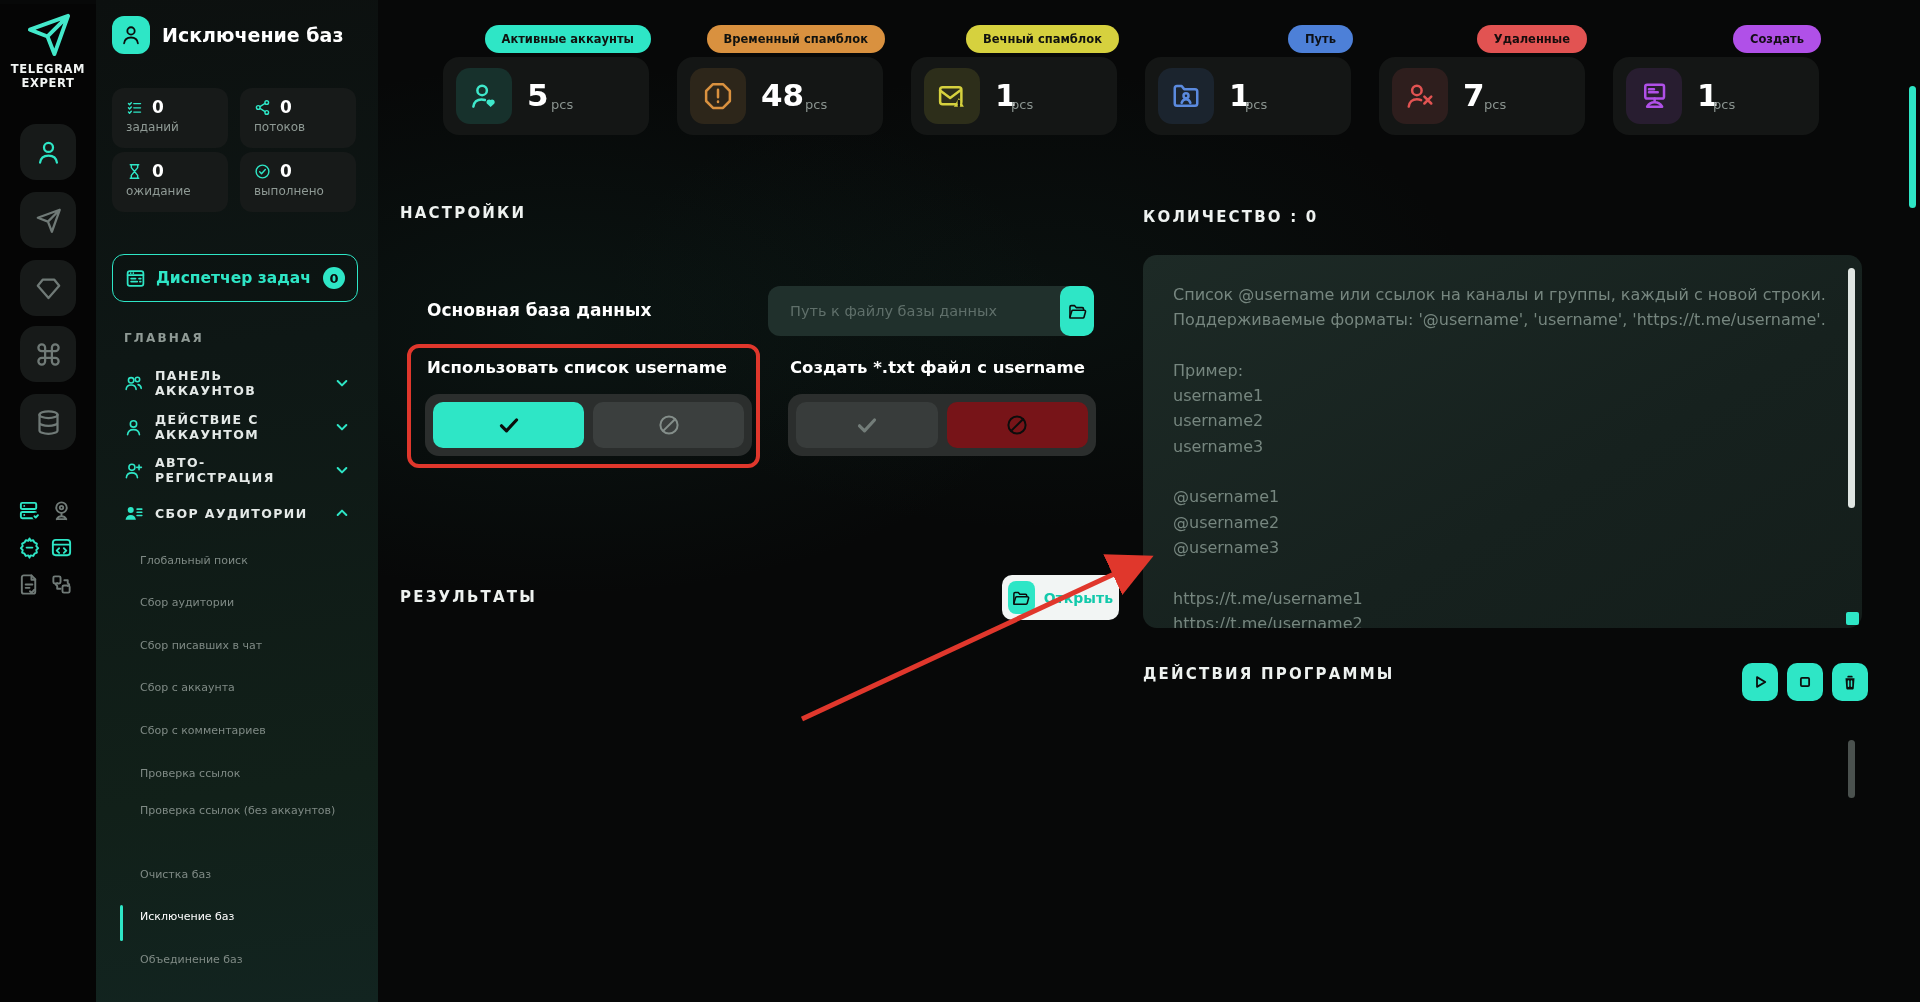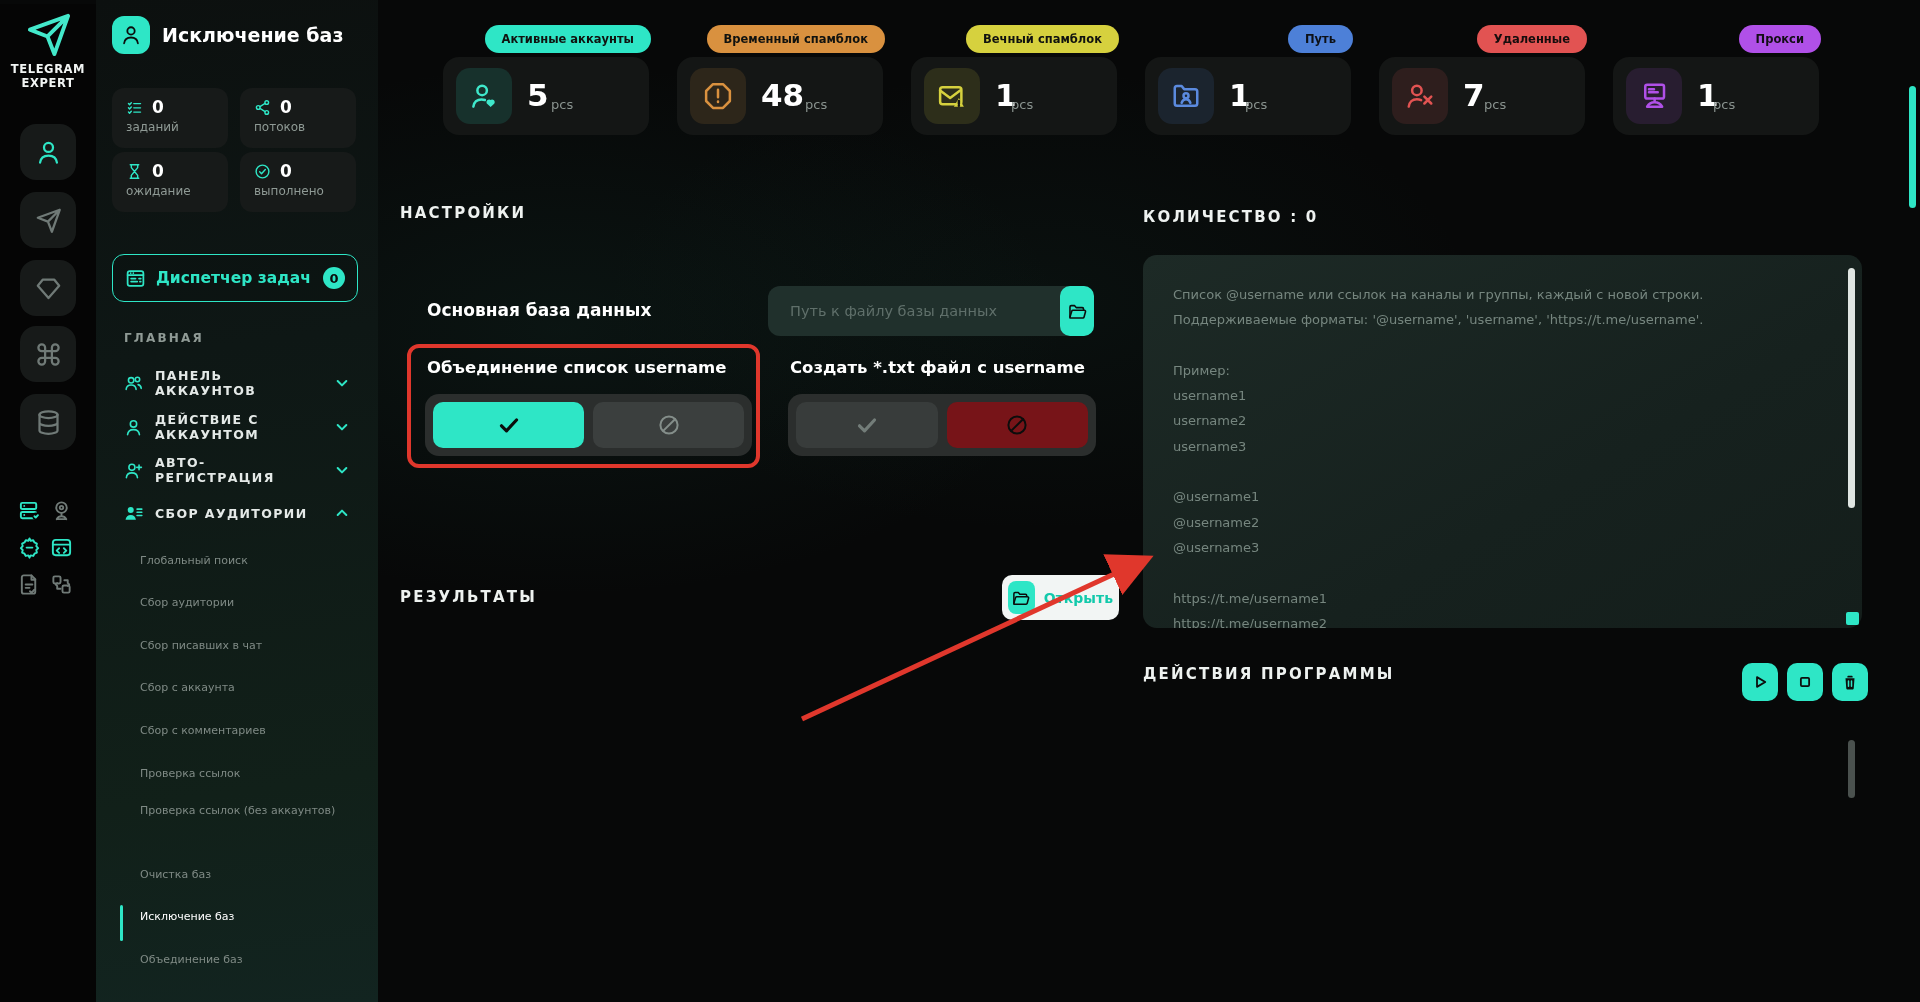--- a/index.html
+++ b/index.html
@@ -95,21 +95,21 @@
   .open{left:1002px;top:575px;width:117px;height:45px;background:#f2f5f4;border-radius:10px;
     display:flex;align-items:center;gap:9px;padding:6px;cursor:pointer;z-index:30}
   .open .sq{width:33px;height:33px;border-radius:8px;background:#2ee6c6;color:#0b0d0c;
     display:flex;align-items:center;justify-content:center}
   .open .sq svg{width:18px;height:18px}
   .open .t{color:#12c9ab;font-size:14px;font-weight:bold}
 
   
   .ta{left:1143px;top:255px;width:719px;height:373px;border-radius:14px;overflow:hidden;
     background:linear-gradient(150deg,#1d2a26,#16211e 60%,#141e1b);padding:27px 30px;cursor:text}
-  .ta .ph{white-space:pre-line;color:#76867f;font-size:13px;line-height:25.3px}
+  .ta .ph{white-space:pre-line;color:#76867f;font-size:16px;line-height:25.3px}
   .tathumb{left:1848px;top:268px;width:7px;height:240px;background:#dfe5e2;border-radius:4px;z-index:6}
   .tagrip{left:1846px;top:612px;width:13px;height:13px;background:#2ee6c6;border-radius:2px;z-index:6}
   .abtn{top:663px;width:36px;height:38px;border-radius:10px;background:#2ee6c6;color:#0c0e0d;
     display:flex;align-items:center;justify-content:center;cursor:pointer}
   .abtn svg{width:18px;height:18px}
   .logtable{left:1143px;top:722px;width:719px;height:280px;background:#131514;border-radius:18px 18px 0 0}
   .th{position:absolute;top:0;height:46px;display:flex;align-items:center;gap:8px}
   .th svg{width:16px;height:16px;color:#2ee6c6}
   .th span{font-size:14px;font-weight:bold;color:#f0f4f2}
   .logthumb{left:1848px;top:740px;width:7px;height:58px;background:#4a514e;border-radius:4px;z-index:6}
@@ -492,21 +492,21 @@
     <div class="badge">Удаленные</div>
     <div class="itile">
         <svg class="ic">
           <use href="#i-userx"></use>
         </svg>
       </div>
     <span class="val">7</span>
     <span class="unit" style="left:105px">pcs</span>
   </div>
   <div class="abs statcard c6" style="left:1613px">
-    <div class="badge">Прокси</div>
+    <div class="badge">Создать</div>
     <div class="itile">
         <svg class="ic">
           <use href="#i-proxy"></use>
         </svg>
       </div>
     <span class="val">1</span>
     <span class="unit" style="left:100px">pcs</span>
   </div>
 
   <div class="abs h-sec" style="left:400px;top:204px">НАСТРОЙКИ</div>
@@ -516,21 +516,21 @@
 
   <div class="abs pathinput">
     <input type="text" placeholder="Путь к файлу базы данных" style="">
     <div class="foldbtn">
         <svg class="ic">
           <use href="#i-folderopen"></use>
         </svg>
       </div>
   </div>
 
-  <div class="abs lbl" style="left:427px;top:358px">Объединение список username</div>
+  <div class="abs lbl" style="left:427px;top:358px">Использовать список username</div>
   <div class="abs toggle" style="left:425px;width:327px">
     <div class="tbtn on-check">
         <svg class="ic">
           <use href="#i-check"></use>
         </svg>
       </div>
     <div class="tbtn off-grey">
         <svg class="ic">
           <use href="#i-ban"></use>
         </svg>

